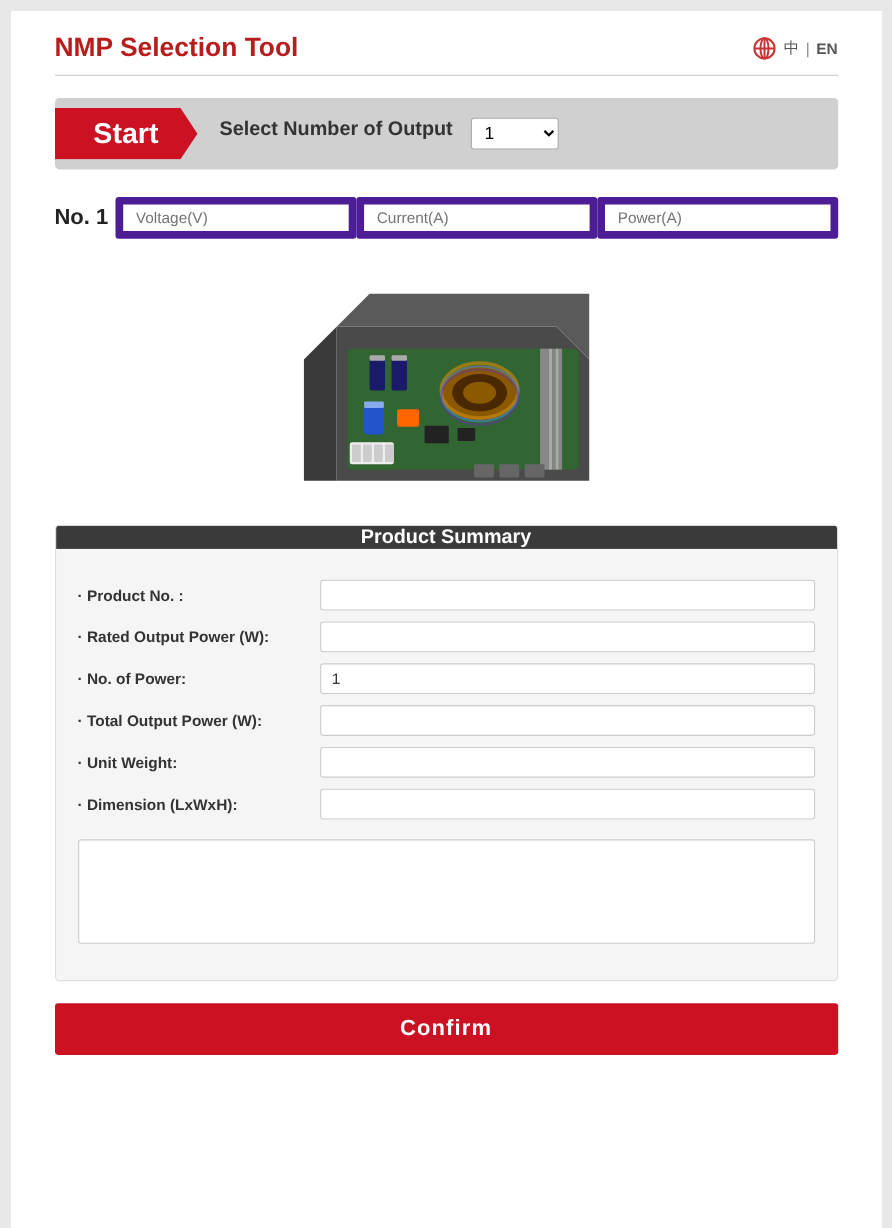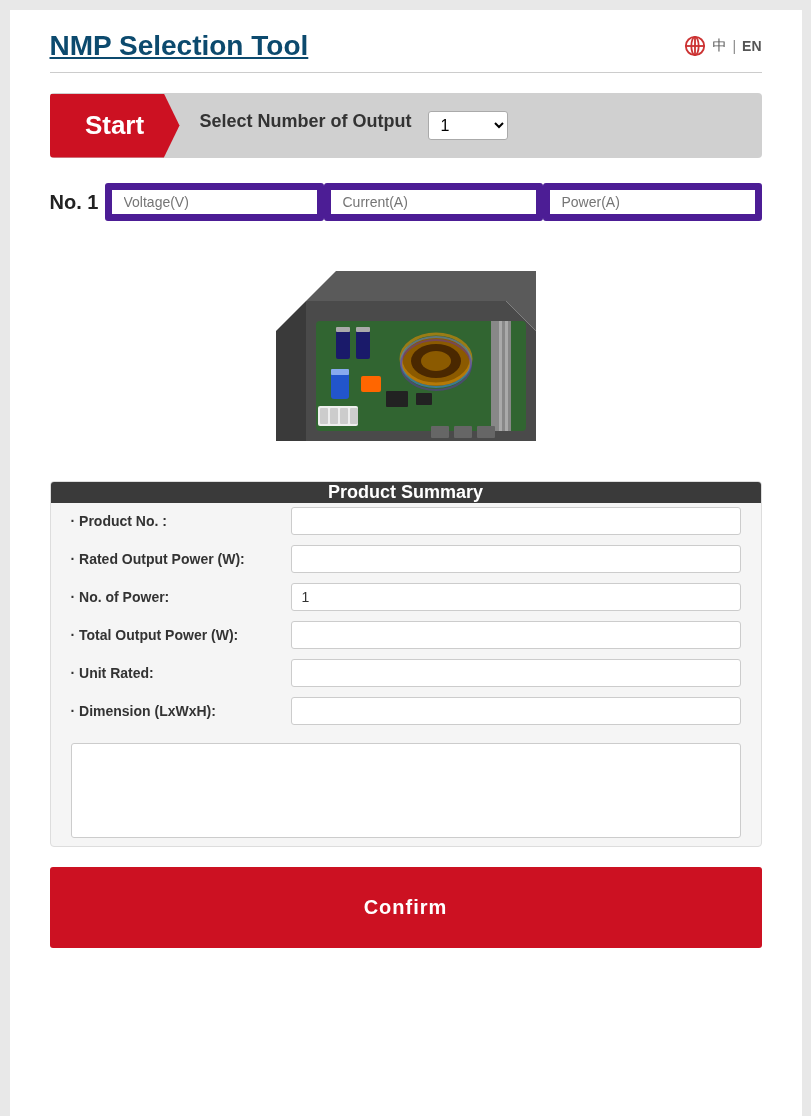--- a/index.html
+++ b/index.html
@@ -20,24 +20,23 @@
       position: relative;
     }
     
     .header-top {
       display: flex;
       justify-content: space-between;
       align-items: center;
       margin-bottom: 10px;
     }
     .page-title {
-      font-size: 28px;
-      font-weight: bold;
-      color: #0c4a6e;
-      text-decoration: underline;
+      font-size: 24px;
+      font-weight: bold;
+      color: #b91c1c;
     }
     .lang-switcher {
       display: flex;
       align-items: center;
       gap: 6px;
       font-size: 14px;
       color: #444;
     }
     .globe-icon {
       width: 22px;
@@ -66,21 +65,21 @@
     .start-button {
       background: #cc1122;
       color: #fff;
       font-size: 26px;
       font-weight: bold;
       padding: 18px 28px;
       display: flex;
       align-items: center;
       justify-content: center;
       min-width: 130px;
-      height: 64px;
+      height: 47px;
       clip-path: polygon(0 0, 88% 0, 100% 50%, 88% 100%, 0 100%);
       cursor: pointer;
       flex-shrink: 0;
     }
     .start-content {
       display: flex;
       align-items: flex-start;
       padding: 0 20px;
       flex: 1;
       gap: 16px;
@@ -145,21 +144,21 @@
     }
     .product-summary-header {
       background: #3a3a3a;
       color: #fff;
       font-size: 18px;
       font-weight: bold;
       text-align: center;
       padding: 0 0;
     }
     .product-summary-body {
-      padding: 4px 20px;
+      padding: 28px 20px;
     }
     .summary-row {
       display: flex;
       align-items: center;
       margin-bottom: 10px;
     }
     .summary-label {
       font-size: 14px;
       font-weight: bold;
       color: #333;
@@ -187,21 +186,21 @@
     }
     
     .confirm-button {
       background: #cc1122;
       color: #fff;
       font-size: 20px;
       font-weight: bold;
       border: none;
       border-radius: 3px;
       width: 100%;
-      padding: 29px 0;
+      padding: 12px 0;
       cursor: pointer;
       letter-spacing: 1px;
     }
   </style>
 </head>
 <body>
 
 <div class="page-container">
 
   
@@ -316,21 +315,21 @@
         <div class="summary-value">1</div>
       </div>
 
       <div class="summary-row">
         <span class="summary-label">· Total Output Power (W):</span>
         <div class="summary-value"></div>
       </div>
 
 
       <div class="summary-row">
-        <span class="summary-label">· Unit Rated:</span>
+        <span class="summary-label">· Unit Weight:</span>
         <div class="summary-value"></div>
       </div>
 
       <div class="summary-row">
         <span class="summary-label">· Dimension (LxWxH):</span>
         <div class="summary-value"></div>
       </div>
 
       <textarea class="summary-textarea" style=""></textarea>
 

